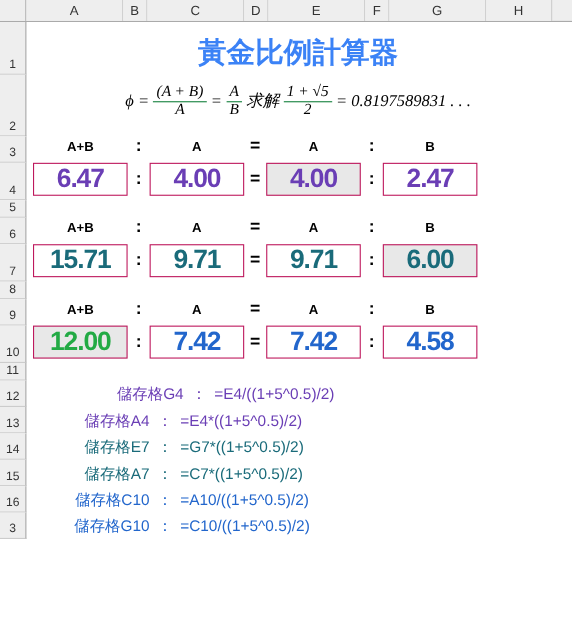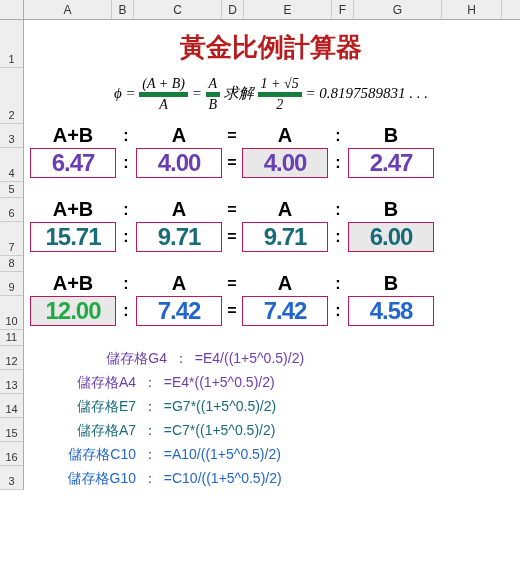--- a/index.html
+++ b/index.html
@@ -52,48 +52,48 @@
   }
   .content {
     flex: 1;
     position: relative;
     padding: 0 6px 0 4px;
   }
   .title {
     text-align: center;
     font-size: 26px;
     font-weight: bold;
-    color: #b91c1c;
+    color: #3b82f6;
     padding-top: 10px;
   }
   .formula-img {
     text-align: center;
     font-size: 15px;
     font-style: italic;
     font-family: "Times New Roman", serif;
     padding: 8px 0 0 0;
     color: #000;
     white-space: nowrap;
   }
   .frac {
     display: inline-block;
     vertical-align: middle;
     text-align: center;
     font-size: 14px;
   }
-  .frac .num { display: block; border-bottom: 5px solid #15803d; padding: 0 3px; }
+  .frac .num { display: block; border-bottom: 1px solid #15803d; padding: 0 3px; }
   .frac .den { display: block; padding: 0 3px; }
   .gr-row {
     display: flex;
     align-items: center;
     gap: 0;
     padding: 0 2px;
   }
   .gr-label {
-    font-size: 20px;
+    font-size: 12px;
     font-weight: bold;
     text-align: center;
     color: #000;
   }
   .gr-val {
     font-size: 24px;
     font-weight: 900;
     font-family: "Arial Black", Arial, sans-serif;
     text-align: center;
     border: 1px solid #be185d;

